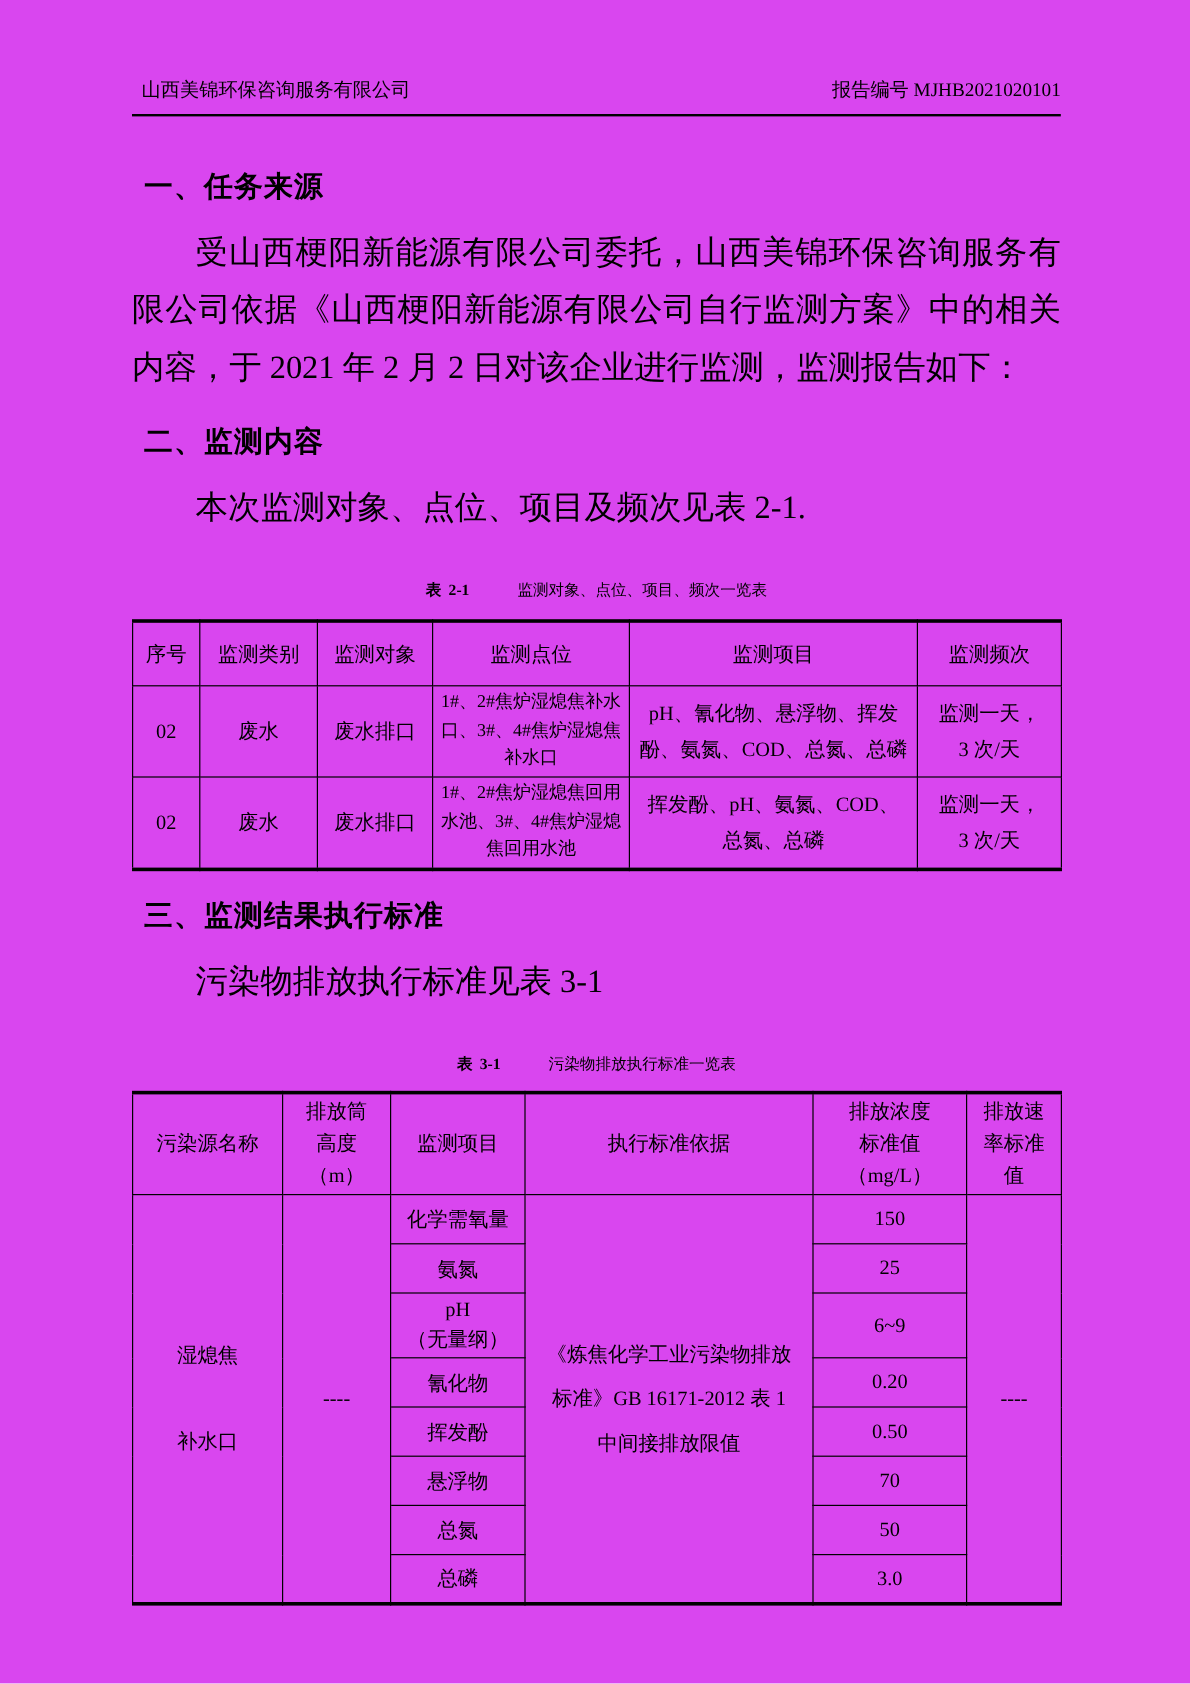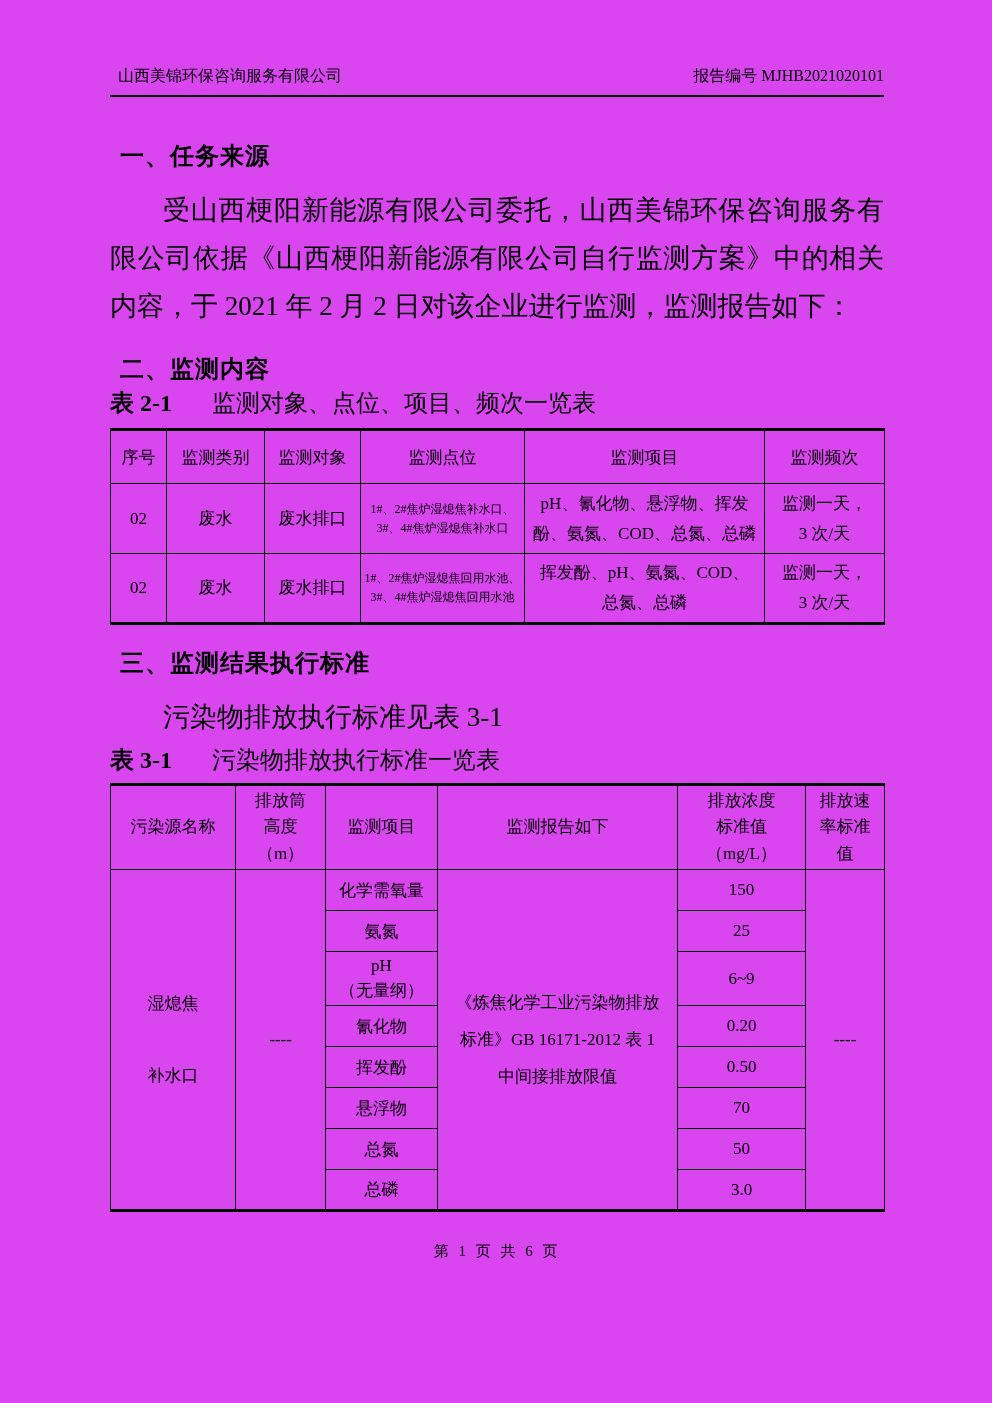--- a/index.html
+++ b/index.html
@@ -26,36 +26,36 @@
   .h1-pos{margin-top:44px;}
   .h2-pos{margin-top:24px;}
   .h3-pos{margin-top:23px;}
   
   .body-para{
     font-size:27px;line-height:48px;text-align:justify;
     text-indent:53px;margin:15px 0 0 0;
   }
   
   .caption{
-    font-size:24px;line-height:25px;margin-top:7px;
+    text-align:center;font-size:13px;line-height:25px;margin-top:32px;
   }
   .cap-num{font-weight:bold;margin-right:40px;}
   .cap-pre{font-weight:bold;margin-right:6px;}
   
   table{
     border-collapse:collapse;table-layout:fixed;width:774px;
     text-align:center;color:#000;
     border-top:3px solid #000;border-bottom:3px solid #000;
   }
   th,td{border:1px solid #000;font-weight:normal;padding:2px 4px;box-sizing:border-box;}
   .t21{margin-top:12px;font-size:17px;padding-left:31px;}
   .t21 th{height:54px;}
   .t21 td{height:70px;line-height:1.75;}
   .t21 td.no{font-family:"Liberation Serif","DejaVu Serif",serif;}
-  .t21 td.point{font-size:12px;line-height:1.58;padding:2px 3px;}
+  .t21 td.point{font-size:15px;line-height:1.58;padding:2px 3px;}
   .t31{margin-top:10px;font-size:17px;}
   .t31 th{height:80px;line-height:1.55;white-space:pre-line;}
   .t31 td{height:41px;}
   .cell-source{white-space:pre-line;line-height:72px;}
   .cell-basis{line-height:37px;padding:2px 14px;}
   .preline{white-space:pre-line;line-height:1.45;}
   
   .doc-footer{
     text-align:center;font-size:15px;margin-top:30px;letter-spacing:3px;
   }
@@ -69,20 +69,21 @@
     <div class="doc-header">
       <span class="left">山西美锦环保咨询服务有限公司</span>
       <span class="right">报告编号 MJHB2021020101</span>
     </div>
     <div class="header-rule"></div>
 
     <div class="h-sec h1-pos">一、任务来源</div>
     <p class="body-para">受山西梗阳新能源有限公司委托，山西美锦环保咨询服务有限公司依据《山西梗阳新能源有限公司自行监测方案》中的相关内容，于 2021 年 2 月 2 日对该企业进行监测，监测报告如下：</p>
 
     <div class="h-sec h2-pos">二、监测内容</div>
+    <p class="body-para">本次监测对象、点位、项目及频次见表 2-1.</p>
 
     <div class="caption">
       <span class="cap-pre">表</span><span class="cap-num">2-1</span><span>监测对象、点位、项目、频次一览表</span>
     </div>
 
     <table class="t21">
       <colgroup>
         <col style="width:56px">
           <col style="width:98px">
           <col style="width:96px">
@@ -139,21 +140,21 @@
           <col style="width:128px">
           <col style="width:79px">
       </colgroup>
       <thead>
         <tr>
           <th>污染源名称</th>
           <th>排放筒
 高度
 （m）</th>
           <th>监测项目</th>
-          <th>监测报告如下</th>
+          <th>执行标准依据</th>
           <th>排放浓度
 标准值（mg/L）</th>
           <th>排放速
 率标准
 值</th>
         </tr>
       </thead>
       <tbody>
         <tr>
           <td rowspan="8" class="cell-source">湿熄焦
@@ -189,16 +190,15 @@
           <td>总氮</td>
           <td>50</td>
         </tr>
         <tr>
           <td>总磷</td>
           <td>3.0</td>
         </tr>
       </tbody>
     </table>
 
-    <div class="doc-footer">第 1 页 共 6 页</div>
 
   </div>
 </div>
 
 </body></html>

